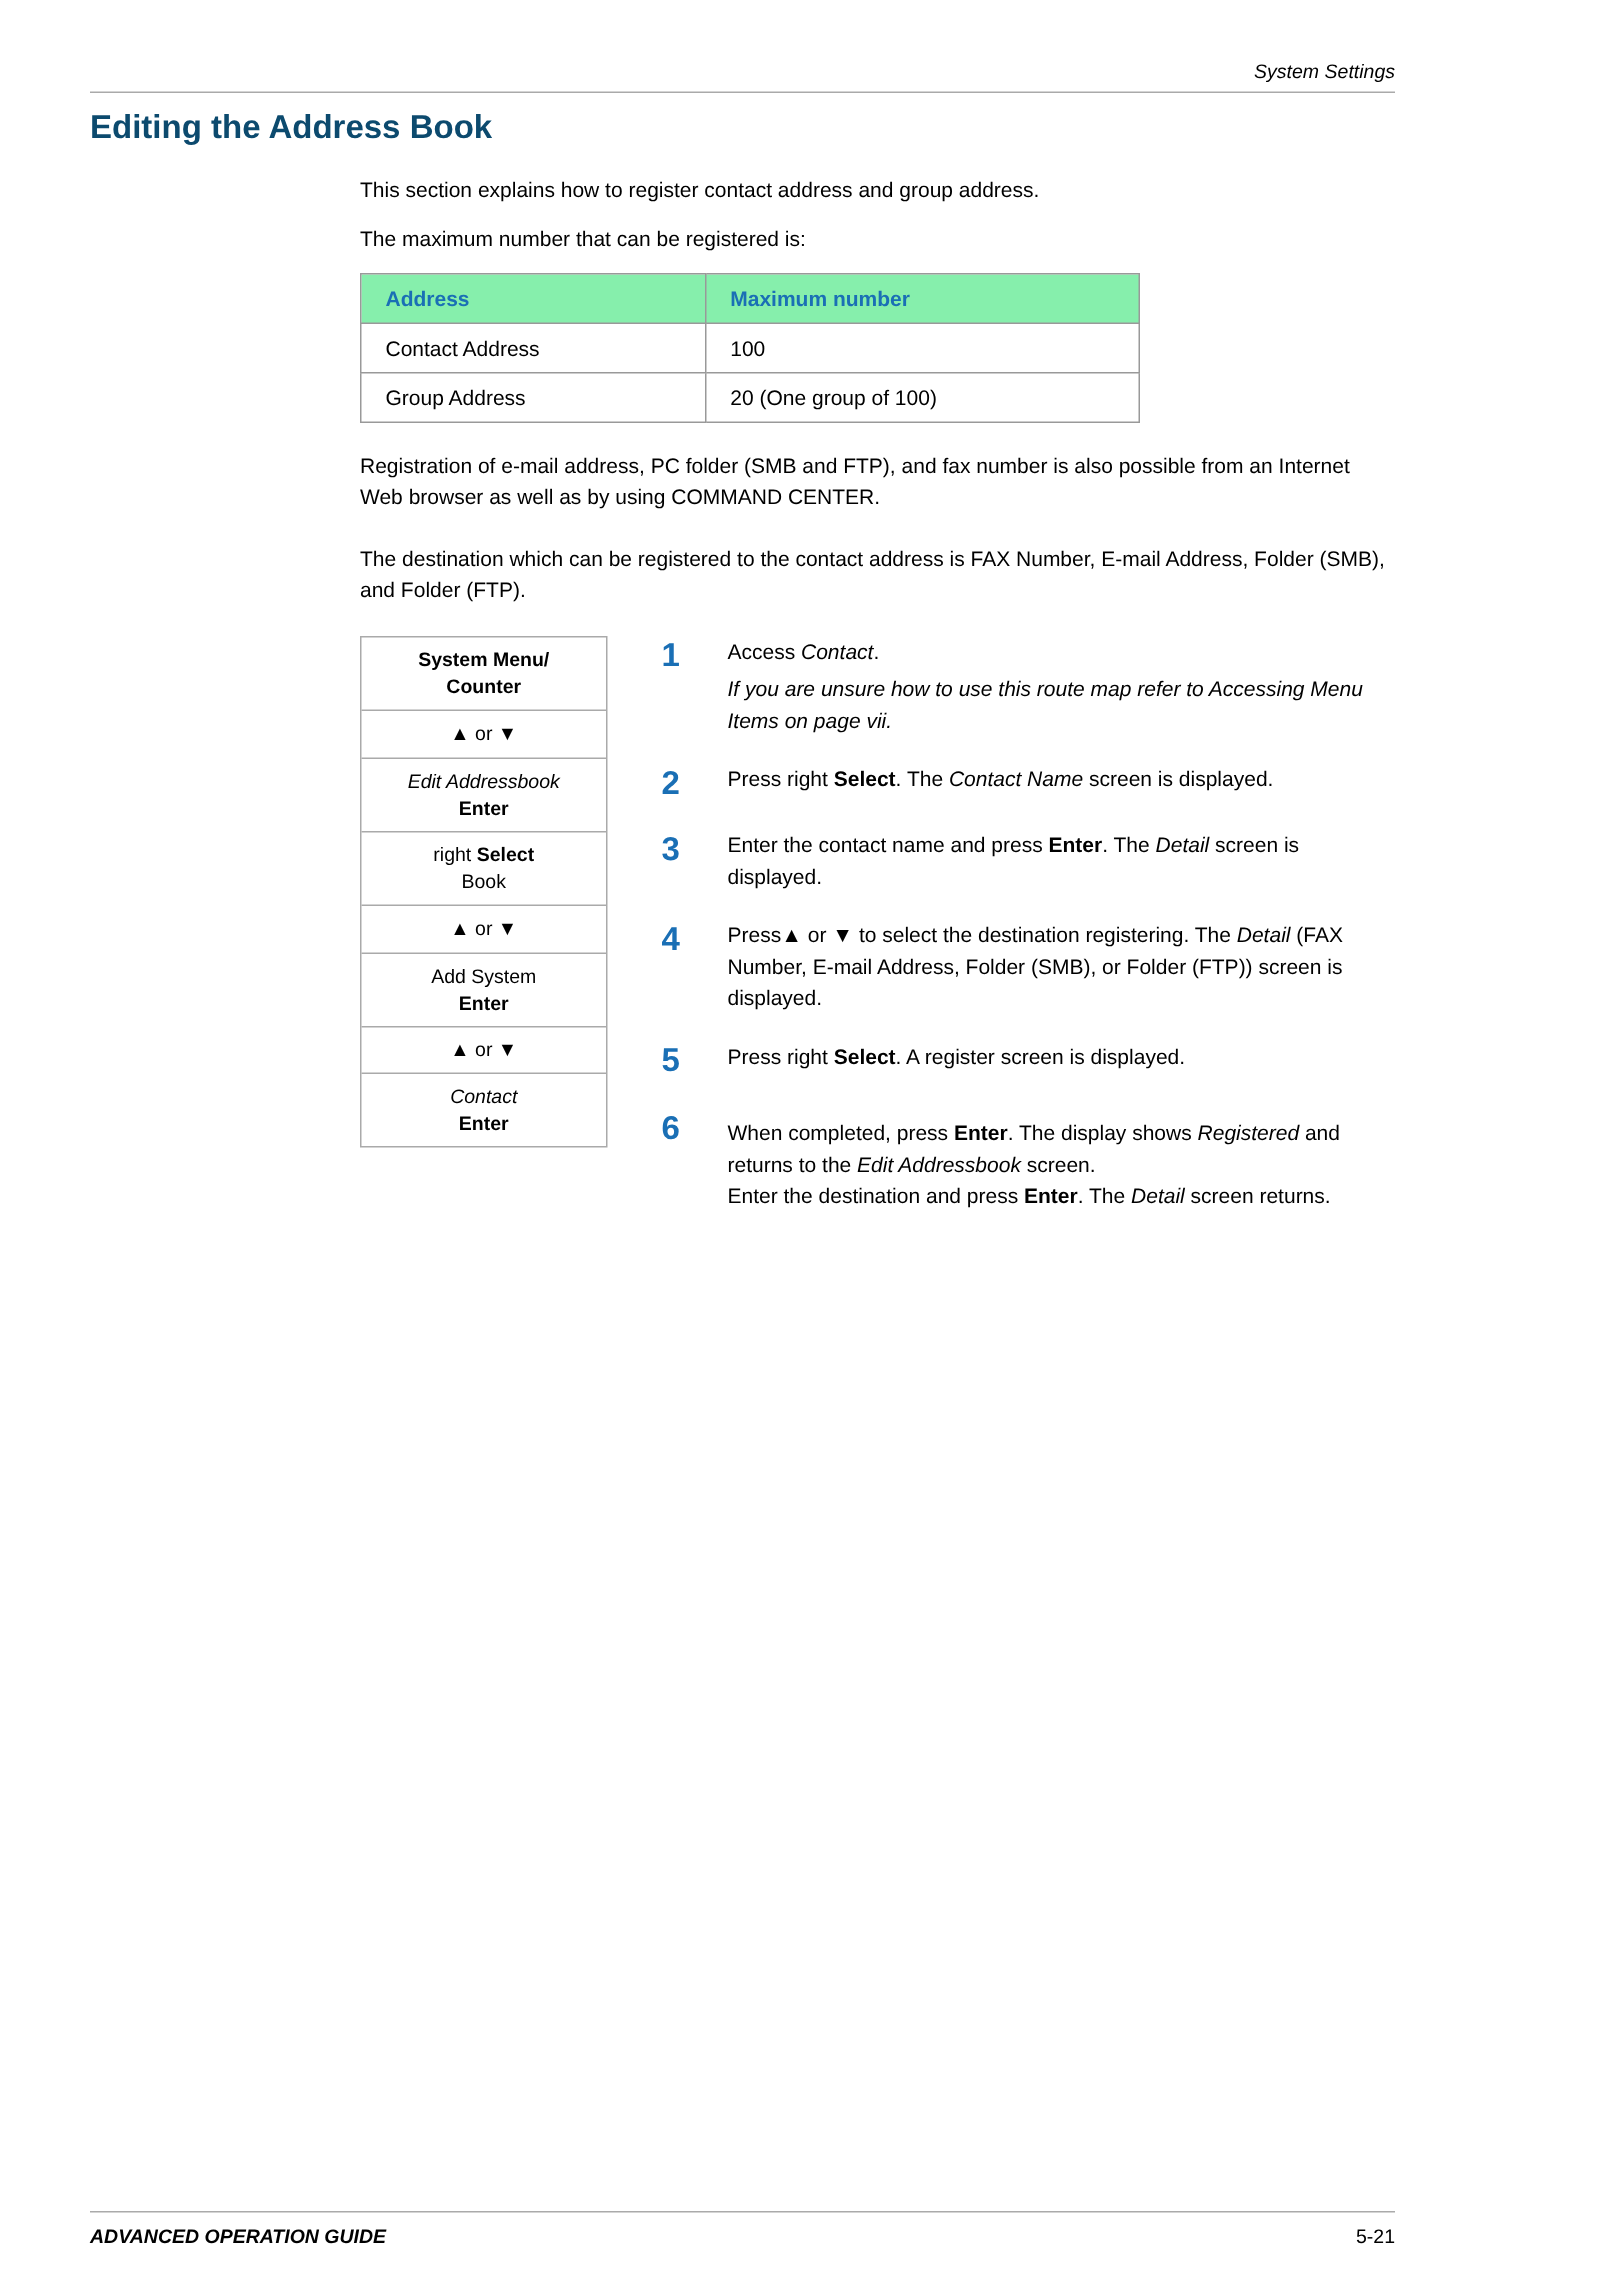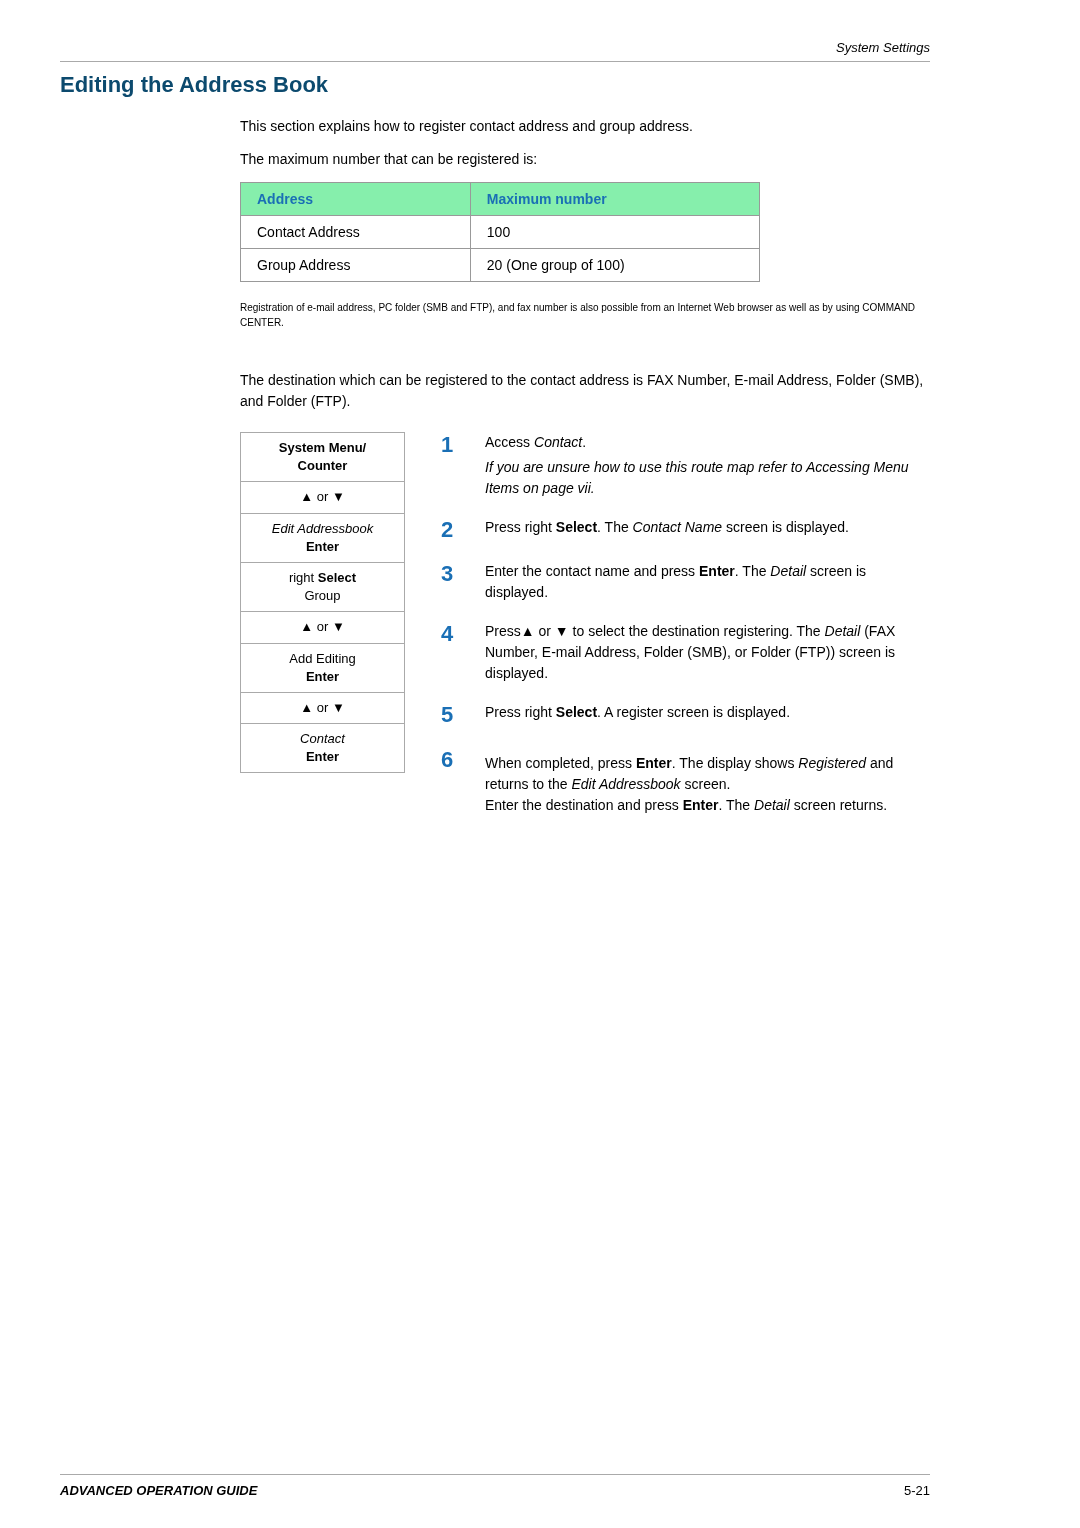--- a/index.html
+++ b/index.html
@@ -69,23 +69,23 @@
       text-align: left;
       background: #86efac;
     }
     .address-table td {
       border: 1px solid #999;
       padding: 8px 16px;
       font-size: 14px;
     }
 
     .note-text {
-      font-size: 10px;
+      font-size: 14px;
       line-height: 1.5;
-      margin-bottom: 40px;
+      margin-bottom: 20px;
     }
 
     
     .sub-section-title {
       color: #1a6fb5;
       font-size: 17px;
       font-weight: bold;
       margin-bottom: 14px;
       text-align: center;
     }
@@ -235,27 +235,27 @@
         </div>
         <div class="nav-box-row">
           <span>▲ or ▼</span>
         </div>
         <div class="nav-box-row">
           <span class="italic">Edit Addressbook</span><br>
           <span class="bold">Enter</span>
         </div>
         <div class="nav-box-row">
           <span>right </span><span class="bold">Select</span><br>
-          <span>Group</span>
+          <span>Book</span>
         </div>
         <div class="nav-box-row">
           <span>▲ or ▼</span>
         </div>
         <div class="nav-box-row">
-          <span>Add Editing</span><br>
+          <span>Add System</span><br>
           <span class="bold">Enter</span>
         </div>
         <div class="nav-box-row">
           <span>▲ or ▼</span>
         </div>
         <div class="nav-box-row">
           <span class="italic">Contact</span><br>
           <span class="bold">Enter</span>
         </div>
       </div>

